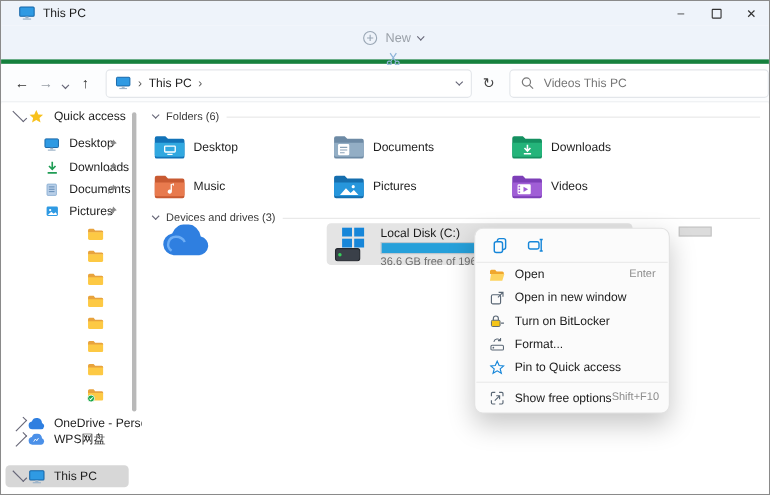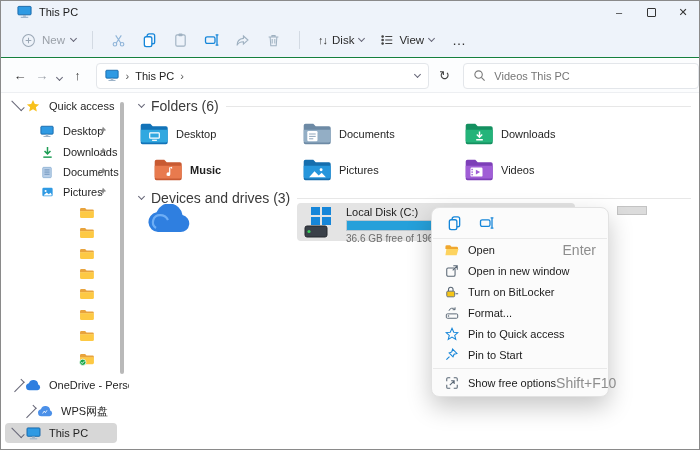--- a/index.html
+++ b/index.html
@@ -13,21 +13,21 @@
               display:flex; align-items:center; }
   .title-icon { margin-left:16px; width:15px; height:14px; display:inline-flex; }
   .title-text { margin-left:7px; font-size:11px; color:#1b1b1b; }
   .win-controls { position:absolute; right:0; top:0; height:22px; display:flex; }
   .wc-btn { width:32px; height:22px; display:flex; align-items:center; justify-content:center;
             font-size:11px; color:#333; }
   .wc-max span { display:inline-block; width:9px; height:9px; border:1px solid #333; border-radius:1px; }
 
   
   .toolbar { position:absolute; top:22px; left:0; right:0; height:35px; background:#eef3fa;
-             border-bottom:1px solid #15803d; display:flex; align-items:center; padding-left:14px; }
+             border-bottom:4px solid #15803d; display:flex; align-items:center; padding-left:14px;flex-direction:column; }
   .tb-new { display:flex; align-items:center; gap:6px; color:#9aa0a8; font-size:11.5px; padding:4px 6px; }
   .tb-sep { width:1px; height:18px; background:#d3dae3; margin:0 10px; }
   .tb-ico { width:31px; height:24px; display:flex; align-items:center; justify-content:center; border-radius:4px; }
   .tb-group { display:flex; align-items:center; gap:5px; padding:4px 8px; color:#2b2b2b; font-size:11.5px; }
   .chev-d { width:5px; height:5px; border-right:1.1px solid #667; border-bottom:1.1px solid #667;
             transform:rotate(45deg); display:inline-block; margin-top:-3px; }
   .chev-r { width:5px; height:5px; border-right:1.1px solid #667; border-bottom:1.1px solid #667;
             transform:rotate(-45deg); display:inline-block; }
   .tb-ellipsis { font-size:14px; letter-spacing:1px; color:#333; padding:0 10px; }
 
@@ -53,42 +53,42 @@
   .tree-chev { width:14px; display:flex; justify-content:center; margin-left:10px; flex:none; }
   .side-ico { width:16px; display:flex; justify-content:center; flex:none; }
   .pin { position:absolute; right:12px; }
   .indent1 { padding-left:38px; }
   .indent2 { padding-left:77px; }
   .side-selected { background:#d7d7d7; border-radius:4px; left:4px; width:112px; }
   .scrollbar { position:absolute; left:119px; top:8px; width:4px; height:272px; background:#b9b9b9; border-radius:2px; }
 
   .main { position:relative; flex:1; height:100%; background:#fff; }
   .sec-header { position:absolute; left:10px; right:8px; height:16px; display:flex; align-items:center; gap:7px; }
-  .sec-header .txt { color:#3a3a3a; font-size:14px; }
+  .sec-header .txt { color:#3a3a3a; font-size:10px; }
   .sec-header .rule { flex:1; border-top:1px solid #e7e7e7; }
   .tile { position:absolute; width:158px; height:34px; display:flex; align-items:center; gap:7px; }
   .tile-label { color:#1f1f1f; }
   .sel-rect { position:absolute; background:#e4e4e4; border-radius:4px; }
   .disk-name { font-size:11px; color:#1b1b1b; }
   .disk-bar { width:118px; height:11px; background:#d9d9d9; border:1px solid #bcc7cf; margin-top:2px; }
   .disk-fill { height:100%; width:82%; background:#26a0da; }
   .disk-cap { font-size:10px; color:#6c6c6c; margin-top:2px; }
   .peek-bar { position:absolute; width:30px; height:9px; background:#dcdcdc; border:1px solid #c3c3c3; }
 
   
   .menu { position:absolute; left:430px; top:206px; width:178px; background:#fbfbfb;
           border:1px solid #e2e2e2; border-radius:8px; box-shadow:0 10px 24px rgba(0,0,0,.22);
           z-index:20; padding-bottom:3px; }
   .menu-iconrow { height:30px; display:flex; align-items:center; gap:17px; padding-left:15px; }
   .menu-sep { border-top:1px solid #e9e9e9; margin:0 1px; }
   .menu-sep2 { border-top:1px solid #e9e9e9; margin:3px 1px; }
   .menu-item { position:relative; height:21px; display:flex; align-items:center; padding:0 12px; }
   .mi-icon { width:15px; display:flex; justify-content:center; flex:none; }
   .mi-label { margin-left:9px; color:#1b1b1b; white-space:nowrap; }
-  .mi-short { margin-left:auto; color:#8d8d8d; font-size:14px; }
+  .mi-short { margin-left:auto; color:#8d8d8d; font-size:10px; }
   .red-box { position:absolute; left:5px; top:-1px; width:112px; height:22px;
              border:2px solid #d9502d; border-radius:3px; pointer-events:none; }
 
   svg { display:block; }
 </style>
 </head>
 <body>
 
 <div class="window">
 
@@ -359,21 +359,21 @@
       <div class="side-row" style="top:281px;">
         <span class="tree-chev chev-r"></span>
         <span class="side-ico">
           <svg width="16" height="11" viewBox="0 0 20 13">
               <path d="M5.5 12.5 a4.5 4.5 0 0 1-.6-8.9 a6 6 0 0 1 11.6 1.6 a3.8 3.8 0 0 1-.9 7.3 z" fill="#2f7fe0"></path>
             </svg>
         </span>
         <span class="lbl">OneDrive - Personal</span>
       </div>
 
-      <div class="side-row" style="top:307px;padding-left:12px;">
+      <div class="side-row" style="top:295px;">
         <span class="tree-chev chev-r"></span>
         <span class="side-ico">
           <svg width="16" height="11" viewBox="0 0 20 13">
               <path d="M5.5 12.5 a4.5 4.5 0 0 1-.6-8.9 a6 6 0 0 1 11.6 1.6 a3.8 3.8 0 0 1-.9 7.3 z" fill="#4b90e8"></path>
               <path d="M7 9 l2-3 1.5 2 2-3" stroke="#fff" fill="none" stroke-width="1"></path>
             </svg>
         </span>
         <span class="lbl">WPS网盘</span>
       </div>
 
@@ -424,21 +424,21 @@
       </div>
       <div class="tile" style="left:336px; top:23px;">
         <svg width="29" height="24" viewBox="0 0 48 40">
             <path d="M1 6 a3 3 0 0 1 3-3 h13 l4 4 h22 a3 3 0 0 1 3 3 v24 a3 3 0 0 1-3 3 H4 a3 3 0 0 1-3-3 z" fill="#149060"></path>
             <path d="M1 13 h45 v18 a3 3 0 0 1-3 3 H4 a3 3 0 0 1-3-3 z" fill="#24b47a"></path>
             <path d="M24 16 v9 M19.5 21 L24 25.5 L28.5 21 M18.5 29.5 h11" stroke="#fff" fill="none" stroke-width="2.4"></path>
           </svg>
         <span class="tile-label">Downloads</span>
       </div>
 
-      <div class="tile" style="left:25px; top:59px;font-weight:bold;">
+      <div class="tile" style="left:11px; top:59px;">
         <svg width="29" height="24" viewBox="0 0 48 40">
             <path d="M1 6 a3 3 0 0 1 3-3 h13 l4 4 h22 a3 3 0 0 1 3 3 v24 a3 3 0 0 1-3 3 H4 a3 3 0 0 1-3-3 z" fill="#c85a32"></path>
             <path d="M1 13 h45 v18 a3 3 0 0 1-3 3 H4 a3 3 0 0 1-3-3 z" fill="#e87a4e"></path>
             <path d="M27 16 v11 a3.2 3.2 0 1 1-2-3 V16 l5-1.5 v4 z" fill="#fff"></path>
           </svg>
         <span class="tile-label">Music</span>
       </div>
       <div class="tile" style="left:174px; top:59px;">
         <svg width="29" height="24" viewBox="0 0 48 40">
             <path d="M1 6 a3 3 0 0 1 3-3 h13 l4 4 h22 a3 3 0 0 1 3 3 v24 a3 3 0 0 1-3 3 H4 a3 3 0 0 1-3-3 z" fill="#156eae"></path>
@@ -569,30 +569,20 @@
     <div class="menu-item">
       <span class="mi-icon">
         <svg width="14" height="14" viewBox="0 0 16 16">
             <path d="M8 1.5 L10 6 L14.7 6.4 L11.1 9.5 L12.3 14.2 L8 11.6 L3.7 14.2 L4.9 9.5 L1.3 6.4 L6 6 Z" fill="none" stroke="#1686d9" stroke-width="1.2"></path>
           </svg>
       </span>
       <span class="mi-label">Pin to Quick access</span>
       <span class="mi-short"></span>
     </div>
 
-    <div class="menu-item">
-      <span class="mi-icon">
-        <svg width="13" height="13" viewBox="0 0 14 14">
-            <path d="M8.2 1.2 L12.8 5.8 L9.8 6.7 L8.6 9.5 L4.5 5.4 L7.3 4.2 Z" fill="none" stroke="#1686d9" stroke-width="1.2"></path>
-            <line x1="4.8" y1="9.2" x2="1.5" y2="12.5" stroke="#1686d9" stroke-width="1.2"></line>
-          </svg>
-      </span>
-      <span class="mi-label">Pin to Start</span>
-      <span class="mi-short"></span>
-    </div>
 
 
     <div class="menu-sep2"></div>
 
     <div class="menu-item">
       <span class="mi-icon">
         <svg width="14" height="14" viewBox="0 0 16 16">
             <path d="M2 6 V3.2 A1.2 1.2 0 0 1 3.2 2 H6 M10 2 h2.8 A1.2 1.2 0 0 1 14 3.2 V6 M14 10 v2.8 a1.2 1.2 0 0 1-1.2 1.2 H10 M6 14 H3.2 A1.2 1.2 0 0 1 2 12.8 V10" stroke="#5a6775" fill="none" stroke-width="1.2"></path>
             <path d="M5.5 10.5 L10.5 5.5 M10.5 9 V5.5 H7" stroke="#5a6775" fill="none" stroke-width="1.2"></path>
           </svg>

